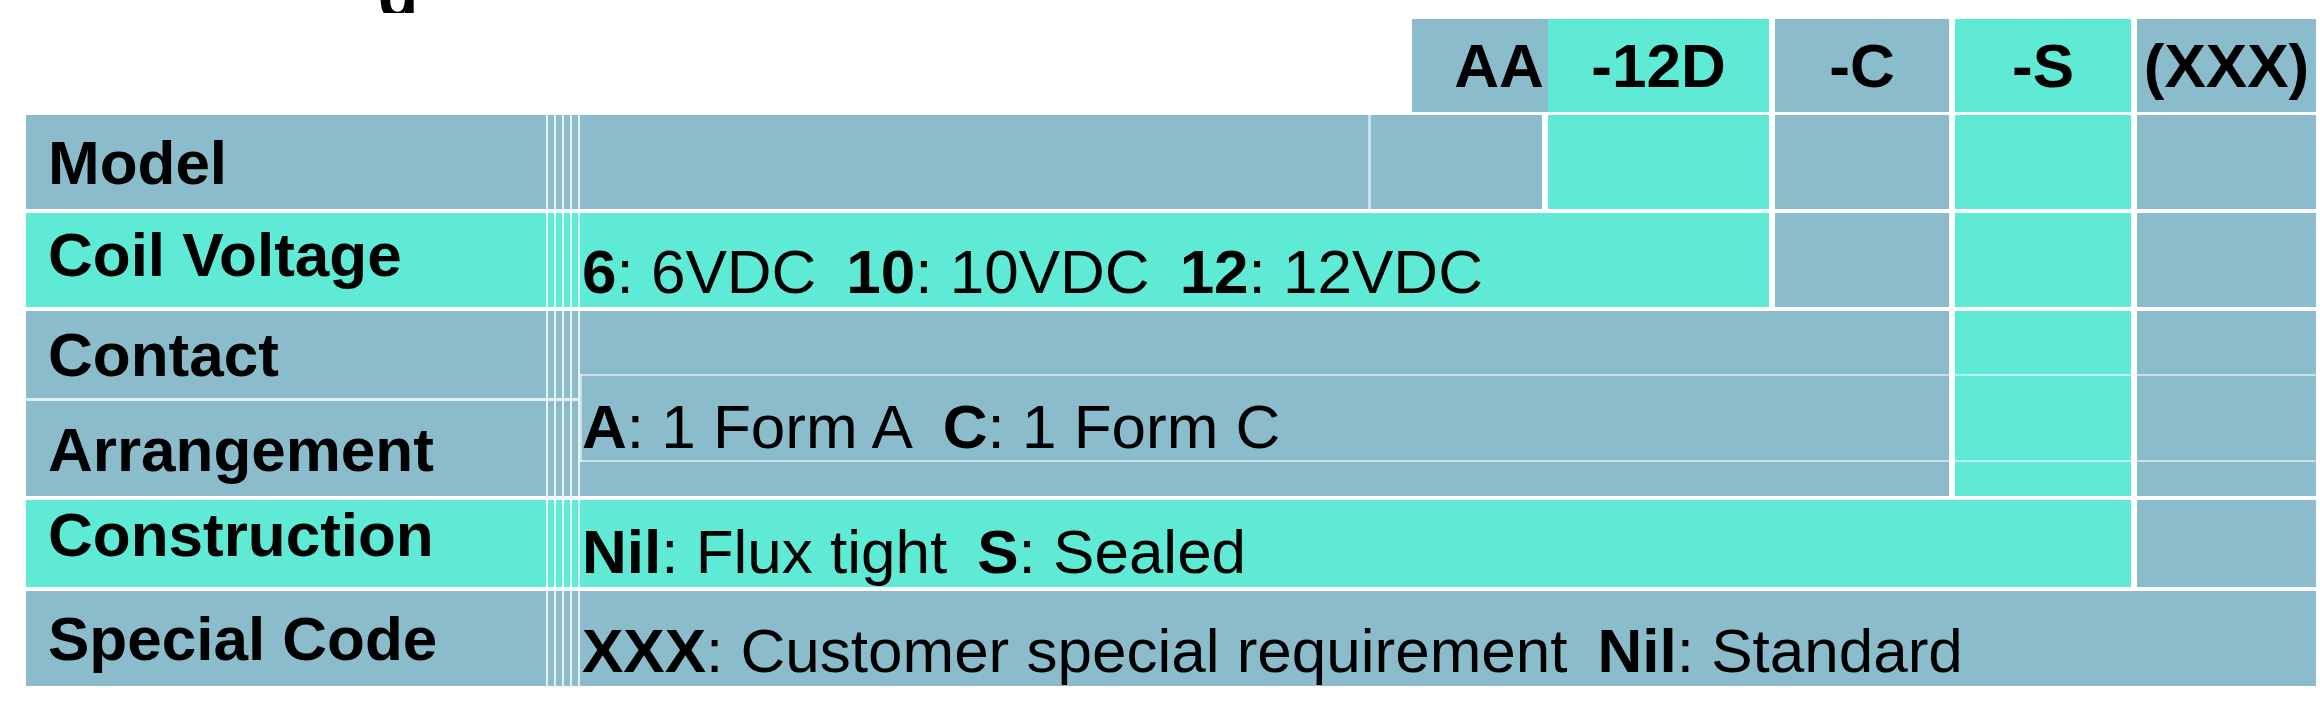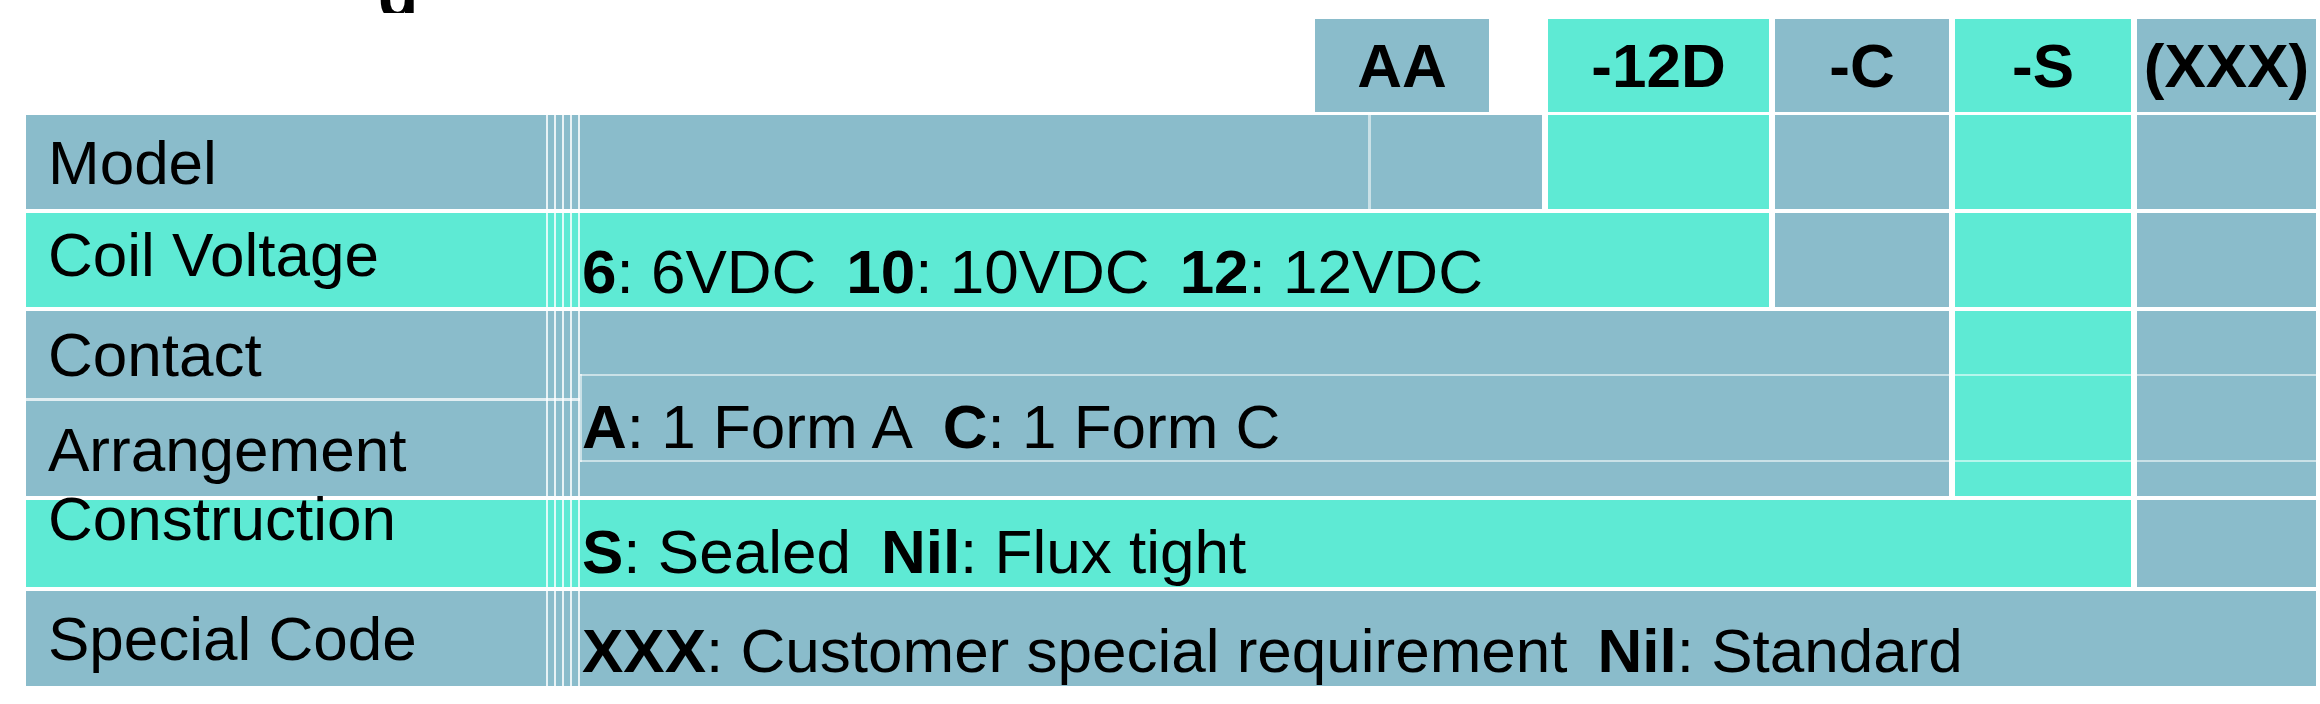--- a/index.html
+++ b/index.html
@@ -3,38 +3,38 @@
 <meta charset="utf-8">
 <style>
   html,body{margin:0;padding:0}
   body{width:2320px;height:704px;background:#ffffff;position:relative;overflow:hidden;
        font-family:"Liberation Sans",sans-serif;color:#000}
   .abs{position:absolute}
   .teal{background:#8abccb}
   .gray{background:#5eead4}
   .codebox{position:absolute;top:19px;height:93px;display:flex;align-items:center;justify-content:center;
            font-weight:700;font-size:62px}
-  .rowlabel{position:absolute;left:48px;display:flex;align-items:center;font-weight:400;font-size:62px}
+  .rowlabel{position:absolute;left:48px;display:flex;align-items:center;font-weight:700;font-size:62px}
   .content{position:absolute;left:582px;display:flex;align-items:flex-end;font-size:62px;white-space:nowrap}
   .opt{white-space:nowrap}
   .opt b{font-weight:700}
   .opt + .opt{margin-left:30px}
   .vhair{position:absolute;top:115px;height:571px;width:2px;background:rgba(255,255,255,0.8)}
   .faint{position:absolute;background:rgba(255,255,255,0.55)}
   .heading-clip{position:absolute;left:378px;top:0;width:70px;height:13px;overflow:hidden}
   .heading-clip span{position:relative;top:-38px;display:inline-block;font-weight:700;font-size:66px;line-height:66px}
 </style>
 </head>
 <body>
 
 <div class="heading-clip">
   <span>g</span>
 </div>
 
-<div class="codebox teal" style="left:1315px;width:174px">
+<div class="codebox teal" style="left:1412px;width:174px">
   <span>AA</span>
 </div>
 <div class="codebox gray" style="left:1548px;width:221px">
   <span>-12D</span>
 </div>
 <div class="codebox teal" style="left:1775px;width:174px">
   <span>-C</span>
 </div>
 <div class="codebox gray" style="left:1955px;width:176px">
   <span>-S</span>
@@ -73,32 +73,32 @@
 <div class="faint" style="left:26px;top:398px;width:554px;height:3px;background:rgba(255,255,255,0.75)"></div>
 
 <div class="faint" style="left:580px;top:374px;width:1736px;height:2px"></div>
 <div class="faint" style="left:580px;top:460px;width:1736px;height:2px"></div>
 <div class="faint" style="left:580px;top:374px;width:2px;height:88px"></div>
 
 <div class="rowlabel" style="top:115px;height:94px">Model</div>
 <div class="rowlabel" style="top:213px;height:82px">Coil Voltage</div>
 <div class="rowlabel" style="top:311px;height:87px">Contact</div>
 <div class="rowlabel" style="top:402px;height:94px">Arrangement</div>
-<div class="rowlabel" style="top:480px;height:76px">Construction</div>
+<div class="rowlabel" style="top:496px;height:76px">Construction</div>
 <div class="rowlabel" style="top:591px;height:95px">Special Code</div>
 
 <div class="content" style="top:213px;height:94px">
   <span class="opt"><b>6</b><span>: </span><span>6VDC</span></span>
   <span class="opt"><b>10</b><span>: </span><span>10VDC</span></span>
   <span class="opt"><b>12</b><span>: </span><span>12VDC</span></span>
 </div>
 <div class="content" style="top:374px;height:88px">
   <span class="opt"><b>A</b><span>: </span><span>1 Form A</span></span>
   <span class="opt"><b>C</b><span>: </span><span>1 Form C</span></span>
 </div>
 <div class="content" style="top:500px;height:87px">
+  <span class="opt"><b>Nil</b><span>: </span><span>Flux tight</span></span>
   <span class="opt"><b>S</b><span>: </span><span>Sealed</span></span>
-  <span class="opt"><b>Nil</b><span>: </span><span>Flux tight</span></span>
 </div>
 <div class="content" style="top:591px;height:95px">
   <span class="opt"><b>XXX</b><span>: </span><span>Customer special requirement</span></span>
   <span class="opt"><b>Nil</b><span>: </span><span>Standard</span></span>
 </div>
 
 </body></html>

